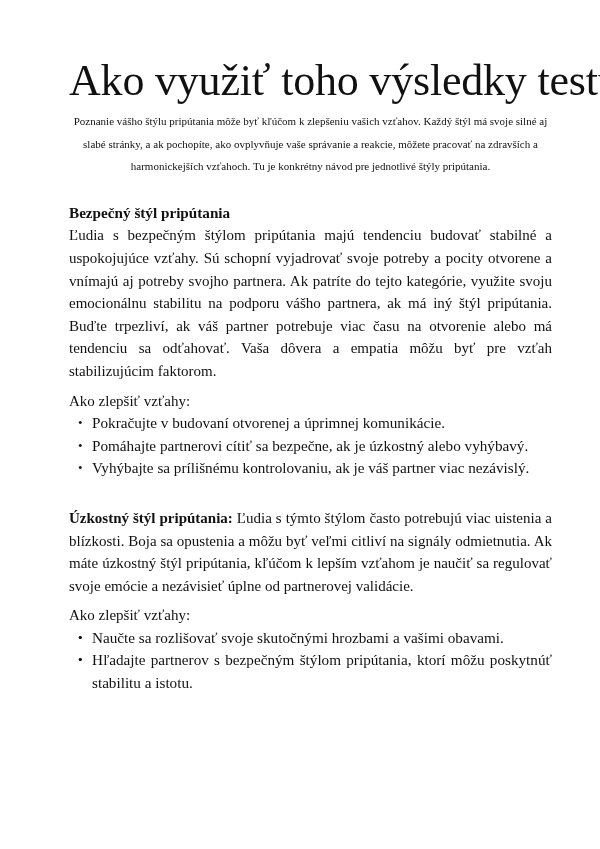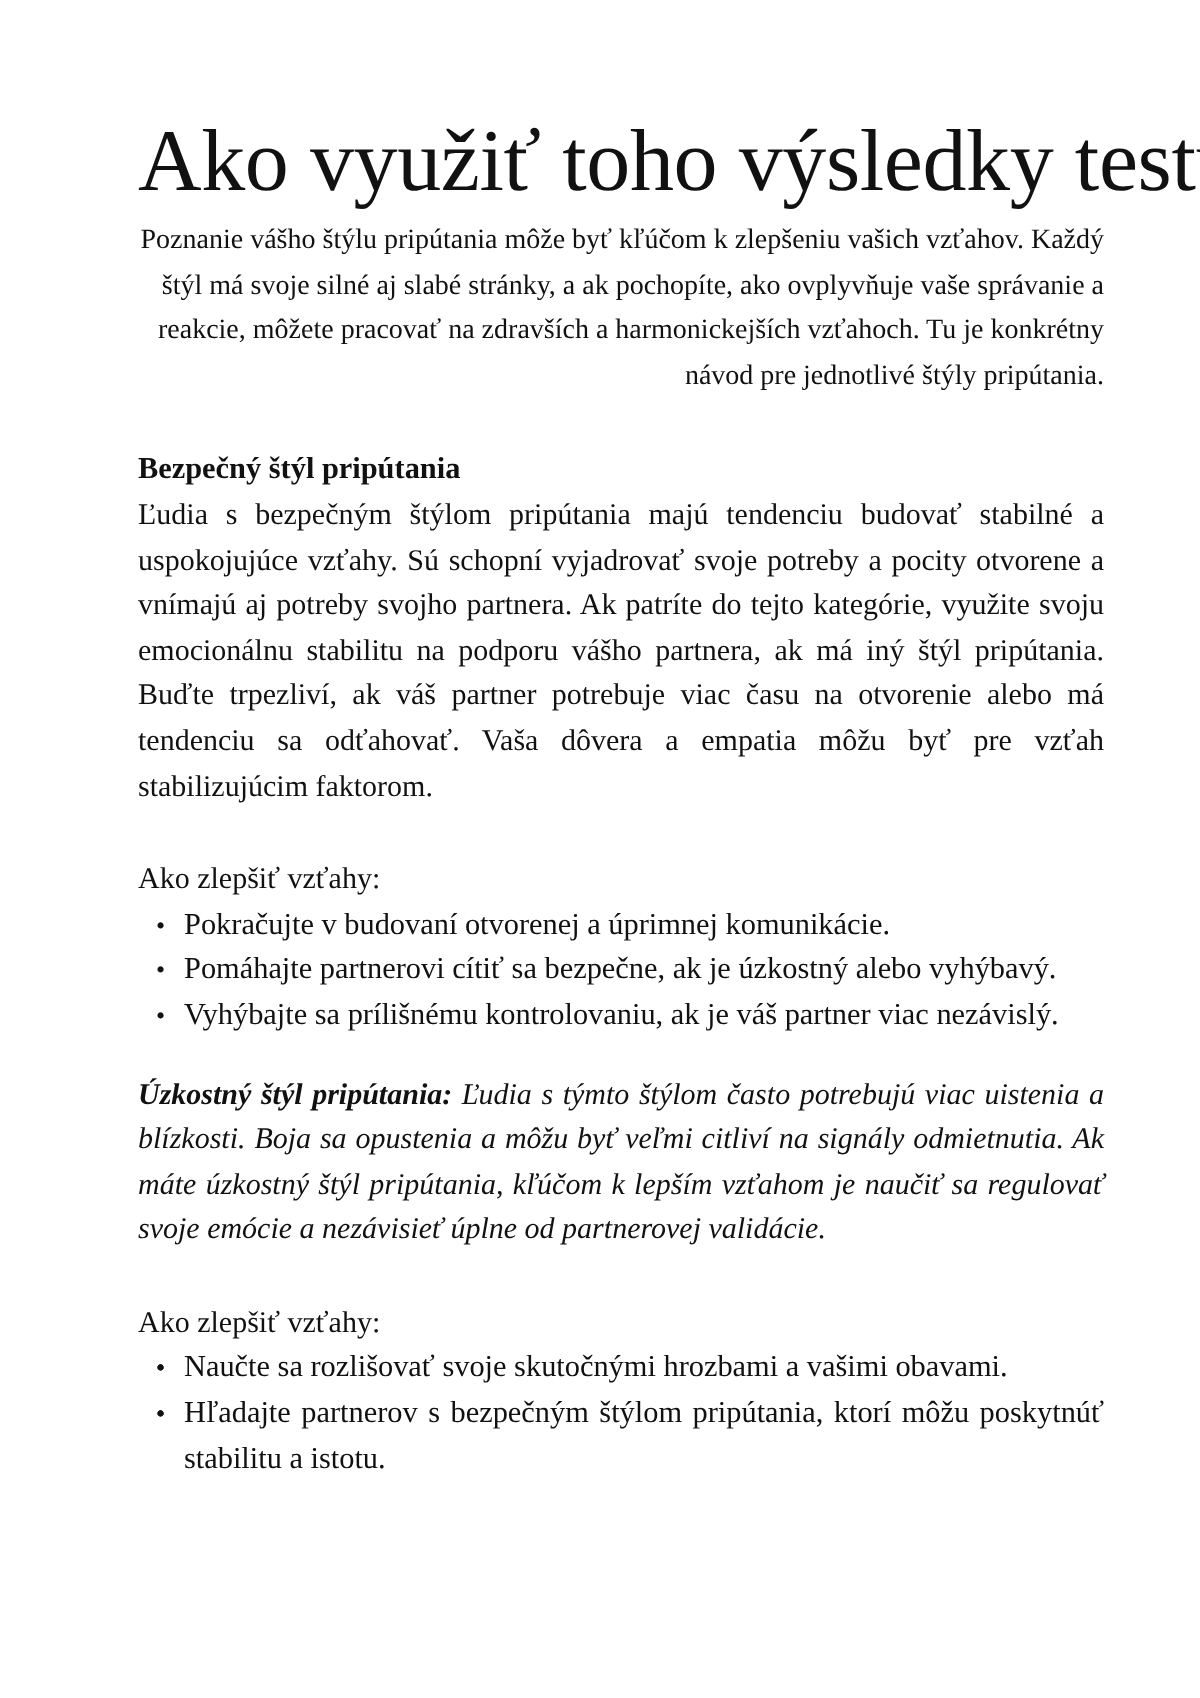--- a/index.html
+++ b/index.html
@@ -31,31 +31,31 @@
       color: #111;
     }
     p {
       margin: 0;
       font-size: 15px;
       line-height: 22.6px;
       text-align: justify;
     }
     .intro {
       margin-top: 6px;
-      text-align: right;
-      font-size: 14px;
+      text-align: center;
+      font-size: 11px;
     }
     .section-title {
       margin-top: 24px;
       font-weight: bold;
       font-size: 15.2px;
       line-height: 22.6px;
     }
     .subhead {
-      margin-top: 24px;
+      margin-top: 7px;
       text-align: left;
     }
     ul {
       margin: 0;
       padding: 0;
       list-style: none;
     }
     li {
       position: relative;
       padding-left: 23px;
@@ -63,22 +63,21 @@
       line-height: 22.6px;
       text-align: justify;
     }
     li .bullet {
       position: absolute;
       left: 9px;
       top: 0;
       font-size: 13px;
     }
     .anx-para {
-      margin-top: 17px;
-      font-style: italic;
+      margin-top: 27px;
     }
     b { font-weight: bold; }
   </style>
 </head>
 <body>
 
 <div class="page">
   <h1>Ako využiť toho výsledky testu?</h1>
 
   <p class="intro">Poznanie vášho štýlu pripútania môže byť kľúčom k zlepšeniu vašich vzťahov. Každý štýl má svoje silné aj slabé stránky, a ak pochopíte, ako ovplyvňuje vaše správanie a reakcie, môžete pracovať na zdravších a harmonickejších vzťahoch. Tu je konkrétny návod pre jednotlivé štýly pripútania.</p>

